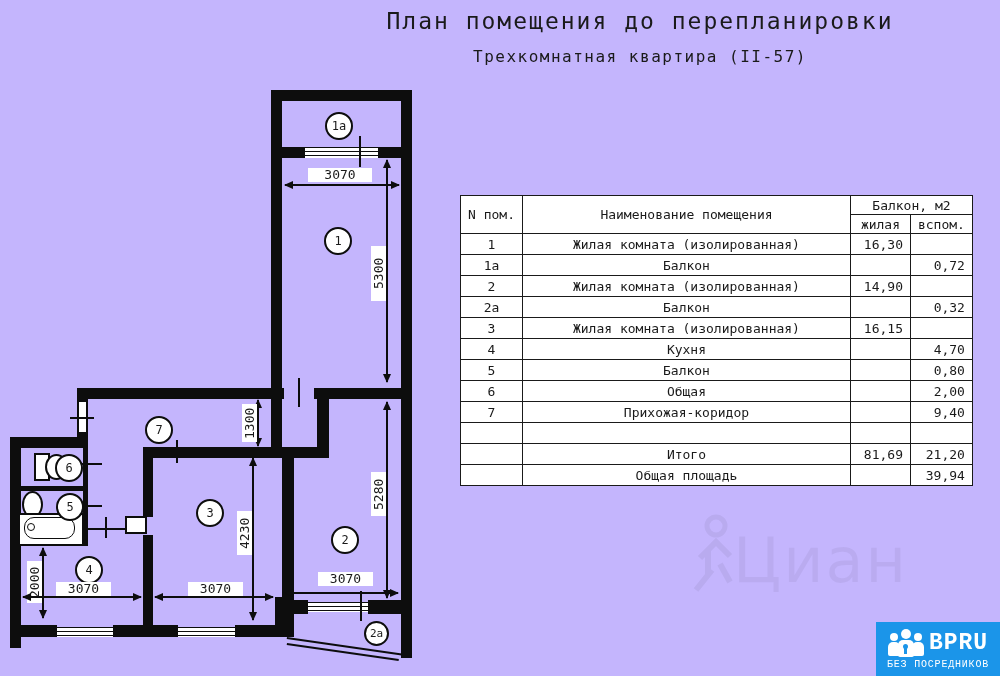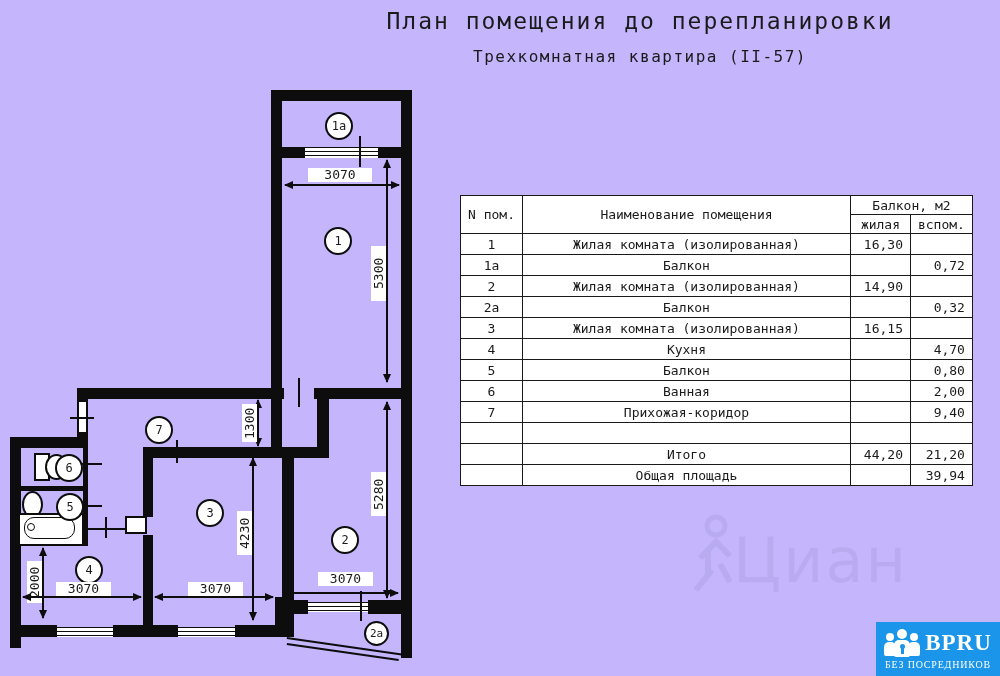--- a/index.html
+++ b/index.html
@@ -33,21 +33,21 @@
   #areaTable th{height:18px;text-align:center;}
   .c-num{text-align:center;}
   .c-name{text-align:center;}
   .c-living,.c-aux{text-align:right;}
   
   .wm-text{position:absolute;left:733px;top:524px;font-size:62px;letter-spacing:2px;
            font-family:"DejaVu Sans","Liberation Sans",sans-serif;font-weight:500;color:rgba(0,0,0,0.05);}
   .wm-pin{position:absolute;left:686px;top:512px;opacity:0.05;}
   
   .logo{position:absolute;left:876px;top:622px;width:124px;height:54px;display:flex;flex-direction:column;
-        align-items:center;justify-content:center;font-family:Liberation Serif, serif;}
+        align-items:center;justify-content:center;font-family:Liberation Mono, monospace;}
   .logo-row{display:flex;align-items:center;gap:5px;}
   .logo-brand{color:#fff;font-size:23px;font-weight:bold;letter-spacing:1px;line-height:24px;}
   .logo-tag{color:#fff;font-size:10px;letter-spacing:0.8px;margin-top:2px;}
   .people{position:relative;width:36px;height:28px;}
   .people i{position:absolute;background:#fff;}
   .ph{border-radius:50%;}
   .pb{border-radius:5px 5px 2px 2px;}
   .keyhole-c{position:absolute;width:5px;height:5px;border-radius:50%;}
   .keyhole-s{position:absolute;width:3px;height:6px;}
 </style>
@@ -232,40 +232,40 @@
           <td class="c-aux">4,70</td>
         </tr>
         <tr>
           <td class="c-num">5</td>
           <td class="c-name">Балкон</td>
           <td class="c-living"></td>
           <td class="c-aux">0,80</td>
         </tr>
         <tr>
           <td class="c-num">6</td>
-          <td class="c-name">Ванная</td>
+          <td class="c-name">Общая</td>
           <td class="c-living"></td>
           <td class="c-aux">2,00</td>
         </tr>
         <tr>
           <td class="c-num">7</td>
           <td class="c-name">Прихожая-коридор</td>
           <td class="c-living"></td>
           <td class="c-aux">9,40</td>
         </tr>
         <tr>
           <td class="c-num"></td>
           <td class="c-name"></td>
           <td class="c-living"></td>
           <td class="c-aux"></td>
         </tr>
         <tr>
           <td class="c-num"></td>
           <td class="c-name">Итого</td>
-          <td class="c-living">44,20</td>
+          <td class="c-living">81,69</td>
           <td class="c-aux">21,20</td>
         </tr>
         <tr>
           <td class="c-num"></td>
           <td class="c-name">Общая площадь</td>
           <td class="c-living"></td>
           <td class="c-aux">39,94</td>
         </tr>
       </tbody>
   </table>

